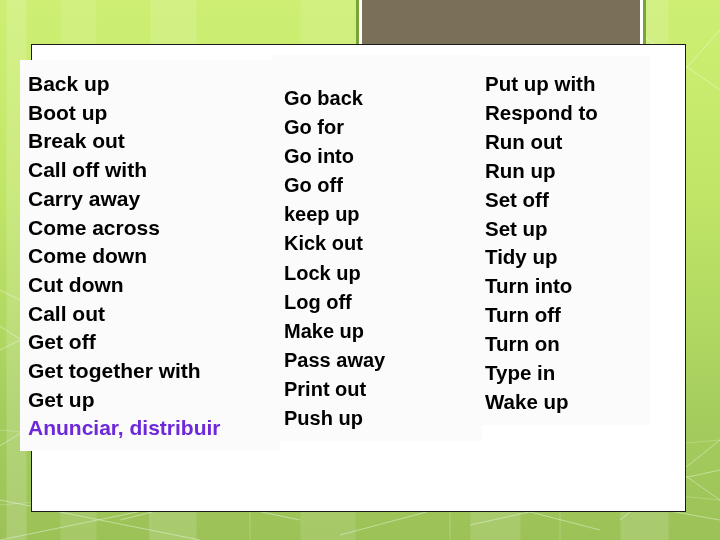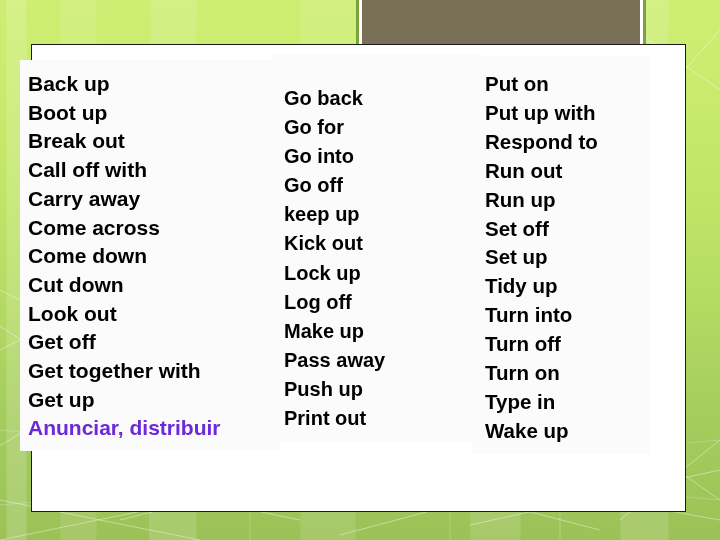--- a/index.html
+++ b/index.html
@@ -183,42 +183,41 @@
 
   <div class="textbox" id="col-1">
       <span class="item">Back up</span>
       <span class="item">Boot up</span>
       <span class="item">Break out</span>
       <span class="item">Call off with</span>
       <span class="item">Carry away</span>
       <span class="item">Come across</span>
       <span class="item">Come down</span>
       <span class="item">Cut down</span>
-      <span class="item">Look out</span>
+      <span class="item">Call out</span>
       <span class="item">Get off</span>
       <span class="item">Get together with</span>
       <span class="item">Get up</span>
       <span class="item accent">Anunciar, distribuir</span>
     </div>
   <div class="textbox" id="col-2">
       <span class="item">Go back</span>
       <span class="item">Go for</span>
       <span class="item">Go into</span>
       <span class="item">Go off</span>
       <span class="item">keep up</span>
       <span class="item">Kick out</span>
       <span class="item">Lock up</span>
       <span class="item">Log off</span>
       <span class="item">Make up</span>
       <span class="item">Pass away</span>
+      <span class="item">Print out</span>
       <span class="item">Push up</span>
-      <span class="item">Print out</span>
     </div>
   <div class="textbox" id="col-3">
-      <span class="item">Put on</span>
       <span class="item">Put up with</span>
       <span class="item">Respond to</span>
       <span class="item">Run out</span>
       <span class="item">Run up</span>
       <span class="item">Set off</span>
       <span class="item">Set up</span>
       <span class="item">Tidy up</span>
       <span class="item">Turn into</span>
       <span class="item">Turn off</span>
       <span class="item">Turn on</span>

